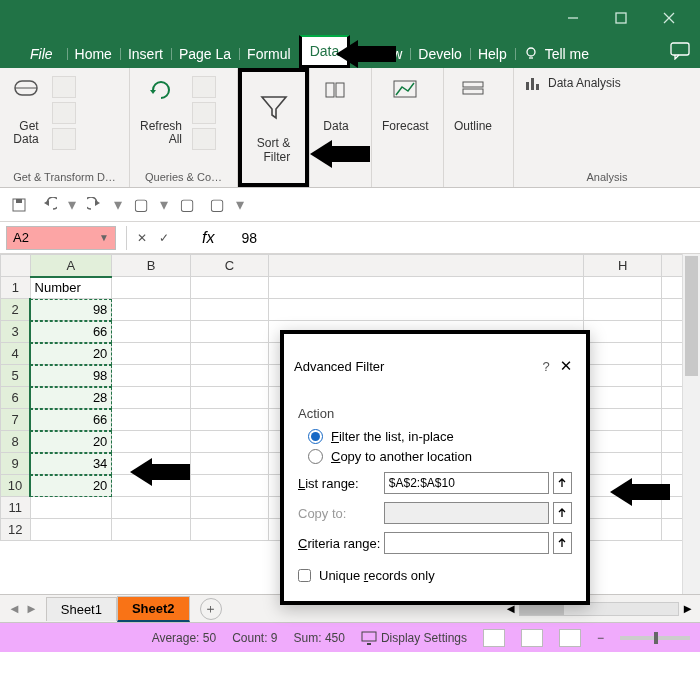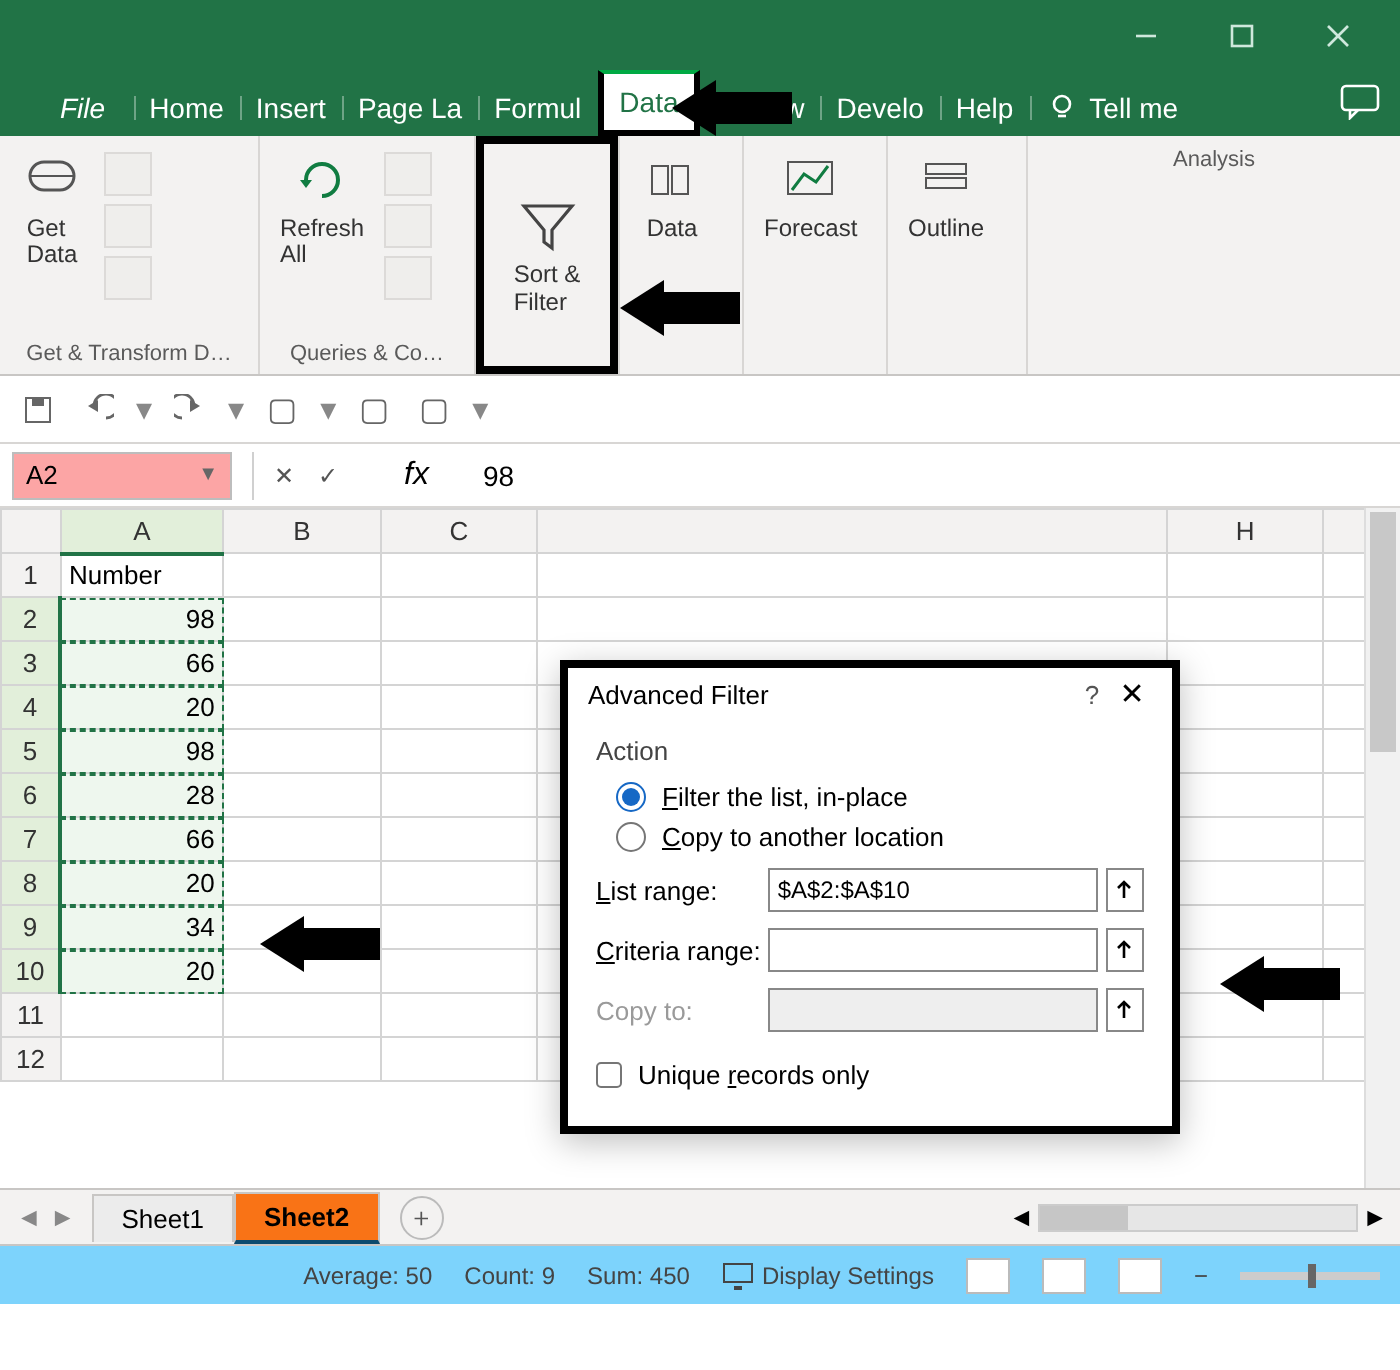--- a/index.html
+++ b/index.html
@@ -20,21 +20,21 @@
   .ribbon-tabs .bulb { width:16px;height:16px; }
   .ribbon-right { position:absolute; right:10px; top:6px; color:#fff; }
 
   
   .ribbon { height: 120px; background:#f3f2f1; border-bottom:1px solid #c8c6c4; display:flex; }
   .rgroup { border-right:1px solid #d8d6d4; display:flex; flex-direction:column; justify-content:space-between; padding:4px 6px 2px 6px; }
   .rgroup .ctrls { display:flex; align-items:flex-start; gap:6px; flex:1; }
   .rgroup .glabel { text-align:center; font-size:11px; color:#5a5a5a; padding:2px 0; white-space:nowrap; overflow:hidden; text-overflow:ellipsis; }
   .rbtn { display:flex; flex-direction:column; align-items:center; justify-content:center; font-size:12px; color:#333; padding:2px 4px; cursor:pointer; }
   .rbtn .ic { width:32px; height:32px; display:flex; align-items:center; justify-content:center; }
-  .rbtn .lbl { text-align:left; line-height:1.1; margin-top:2px; }
+  .rbtn .lbl { text-align:right; line-height:1.1; margin-top:14px; }
   .mini { width:24px; height:22px; background:#efeeec; border:1px solid #dcdad8; }
 
   .databox { border:3px solid #000; padding:2px 4px; }
   .sortfilter-wrap { border:4px solid #000; padding:2px 2px; background:#f3f2f1; }
 
   
   .qat { height:34px; background:#fff; border-bottom:1px solid #d8d6d4; display:flex; align-items:center; gap:8px; padding:0 8px; }
   .qat .qb { width:22px; height:22px; display:flex; align-items:center; justify-content:center; color:#666; }
 
   
@@ -63,29 +63,29 @@
   .sheetbar { height:28px; border-top:1px solid #c8c6c4; display:flex; align-items:center; font-size:13px; background:#f3f2f1; }
   .sheetbar .nav { display:flex; gap:4px; padding:0 8px; color:#888; }
   .sheet-tab { padding:4px 14px; border:1px solid #c8c6c4; border-bottom:none; background:#ececec; cursor:pointer; }
   .sheet-tab.active { background:#f97316; font-weight:600; border-bottom:2px solid #0c4a6e; }
   .addsheet { width:22px; height:22px; border:1px solid #bbb; border-radius:50%; display:flex; align-items:center; justify-content:center; margin-left:10px; color:#555; cursor:pointer; }
   .hscroll { margin-left:auto; display:flex; align-items:center; gap:2px; padding-right:6px;}
   .hscroll .track { width:160px; height:14px; background:#e6e6e6; border:1px solid #ccc; position:relative;}
   .hscroll .thumb { position:absolute; left:0; top:0; bottom:0; width:44px; background:#c6c6c6;}
 
   
-  .status { height:30px; background:#7dd3fc; border-top:1px solid #c8c6c4; display:flex; align-items:center; font-size:12px; color:#444; gap:16px; padding:0 10px;}
+  .status { height:30px; background:#f0abfc; border-top:1px solid #c8c6c4; display:flex; align-items:center; font-size:12px; color:#444; gap:16px; padding:0 10px;}
   .status .spacer { flex:1; }
   .status .vbtn { width:22px; height:18px; border:1px solid #bbb; background:#fff;}
   .status .slider { width:70px; height:4px; background:#ccc; position:relative; }
   .status .slider::after { content:""; position:absolute; left:34px; top:-4px; width:4px; height:12px; background:#666;}
 
   
   .dialog { position:absolute; left:280px; top:330px; width:310px; background:#fff; border:4px solid #000; box-shadow:0 4px 16px rgba(0,0,0,0.25); font-size:13px; }
-  .dialog .dtitle { display:flex; align-items:center; padding:4px 10px; }
+  .dialog .dtitle { display:flex; align-items:center; padding:23px 10px; }
   .dialog .dtitle .t { flex:1; }
   .dialog .dclose { width:20px; text-align:center; cursor:pointer; font-size:15px;}
   .dialog .dhelp { width:20px; text-align:center; cursor:pointer; color:#555;}
   .dialog .body { padding:4px 14px 12px 14px; }
   .dialog .grouplbl { color:#444; margin:4px 0 8px 0; }
   .dialog .radio-row { display:flex; align-items:center; gap:8px; margin:5px 0 5px 10px; }
   .dialog input[type=radio]{ width:15px; height:15px; accent-color:#1668c5;}
   .dialog .field-row { display:flex; align-items:center; margin:8px 0; }
   .dialog .field-row label { width:100px; }
   .dialog .field-row .tx { flex:1; height:22px; border:1px solid #888; padding:0 4px; font-size:12px;}
@@ -249,20 +249,30 @@
               <rect x="5" y="14" width="20" height="5" fill="none" stroke="#555"></rect>
             </svg>
           </div>
         <div class="lbl">Outline</div>
       </div>
     </div>
     <div class="glabel">&nbsp;</div>
   </div>
 
   <div class="rgroup" style="flex:1;border-right:none">
+    <div class="ctrls">
+      <div class="rbtn" style="flex-direction:row;gap:6px;align-items:center">
+        <svg width="18" height="18">
+            <rect x="2" y="8" width="3" height="8" fill="#555"></rect>
+            <rect x="7" y="4" width="3" height="12" fill="#555"></rect>
+            <rect x="12" y="10" width="3" height="6" fill="#555"></rect>
+          </svg>
+        <span>Data Analysis</span>
+      </div>
+    </div>
     <div class="glabel">Analysis</div>
   </div>
 </div>
 
 <div class="qat">
   <div class="qb">
       <svg width="16" height="16">
         <rect x="2" y="2" width="12" height="12" fill="none" stroke="#666"></rect>
         <rect x="5" y="2" width="6" height="4" fill="#666"></rect>
       </svg>
@@ -494,37 +504,37 @@
     <div class="field-row">
       <label><span class="under">L</span><span>ist range:</span></label>
       <input class="tx" value="$A$2:$A$10" style="">
       <div class="pick">
           <svg width="12" height="12">
             <path d="M6 2 L6 10 M3 5 L6 2 L9 5" fill="none" stroke="#000" stroke-width="1.3"></path>
           </svg>
         </div>
     </div>
     <div class="field-row">
+      <label class="disabled">Copy to:</label>
+      <input class="tx" disabled="" style="background: rgb(238, 238, 238);">
+      <div class="pick">
+          <svg width="12" height="12">
+            <path d="M6 2 L6 10 M3 5 L6 2 L9 5" fill="none" stroke="#000" stroke-width="1.3"></path>
+          </svg>
+        </div>
+    </div>
+    <div class="field-row">
       <label><span class="under">C</span><span>riteria range:</span></label>
       <input class="tx" style="">
       <div class="pick">
           <svg width="12" height="12">
             <path d="M6 2 L6 10 M3 5 L6 2 L9 5" fill="none" stroke="#000" stroke-width="1.3"></path>
           </svg>
         </div>
     </div>
-    <div class="field-row">
-      <label class="disabled">Copy to:</label>
-      <input class="tx" disabled="" style="background: rgb(238, 238, 238);">
-      <div class="pick">
-          <svg width="12" height="12">
-            <path d="M6 2 L6 10 M3 5 L6 2 L9 5" fill="none" stroke="#000" stroke-width="1.3"></path>
-          </svg>
-        </div>
-    </div>
 
     <div class="chk-row">
       <input type="checkbox" style="">
       <label><span>Unique </span><span class="under">r</span><span>ecords only</span></label>
     </div>
 
   </div>
 </div>
 
 <div class="arrow" style="left:336px; top:40px; width:60px; height:28px;">

